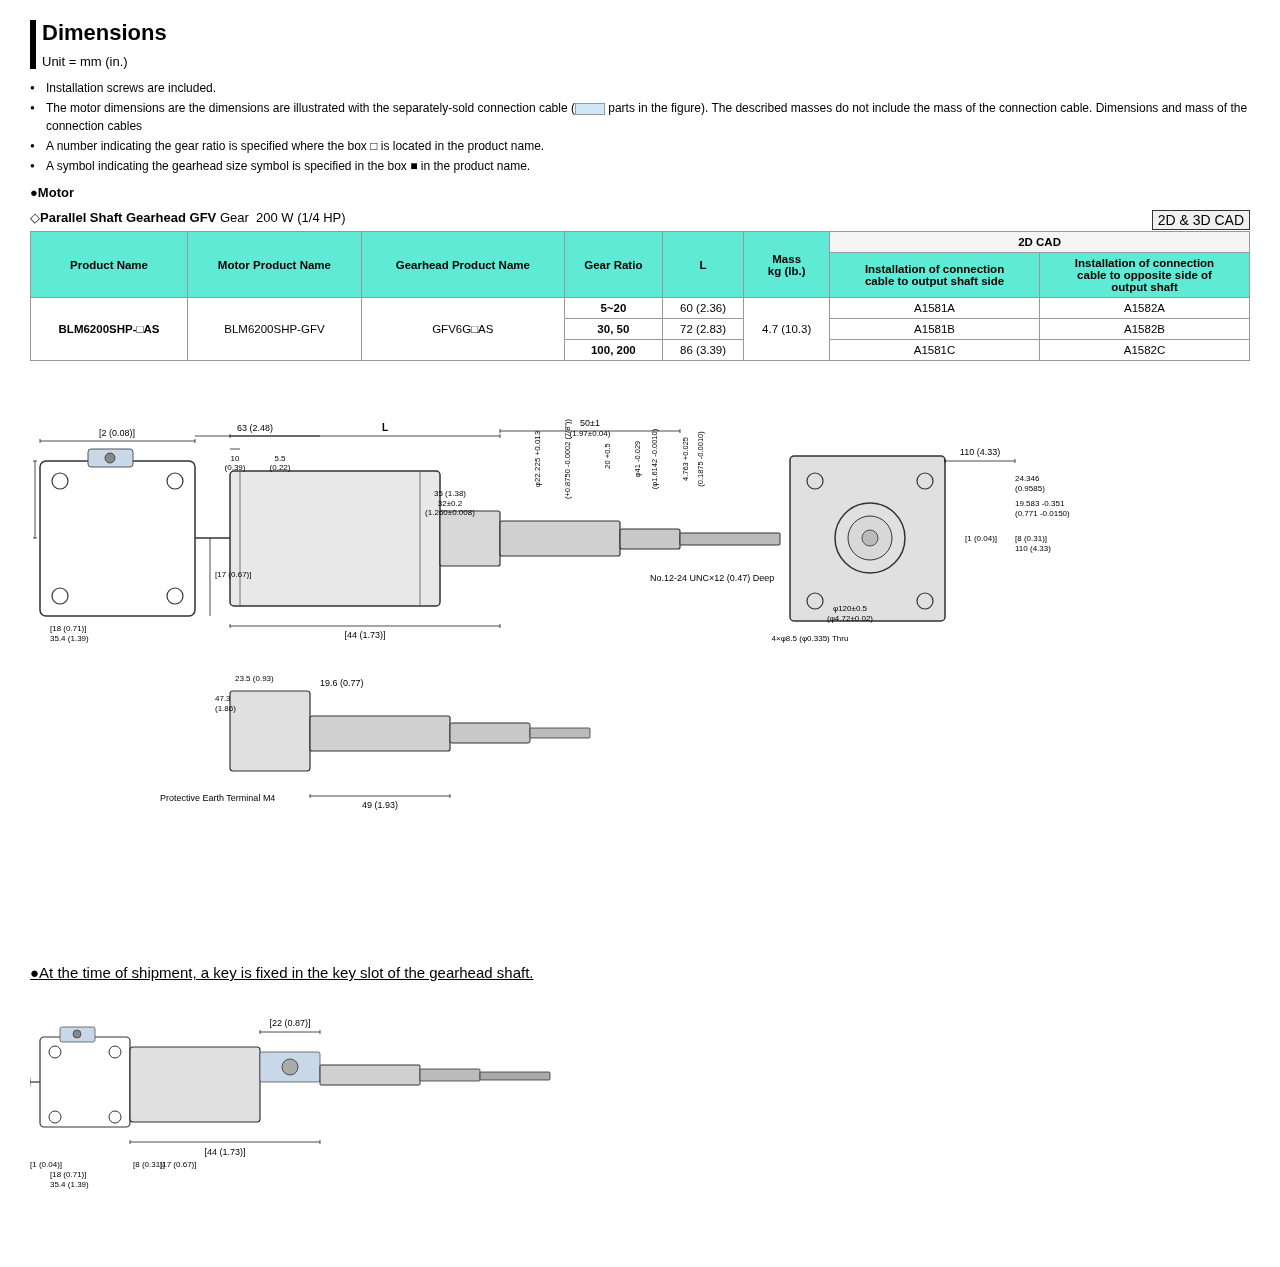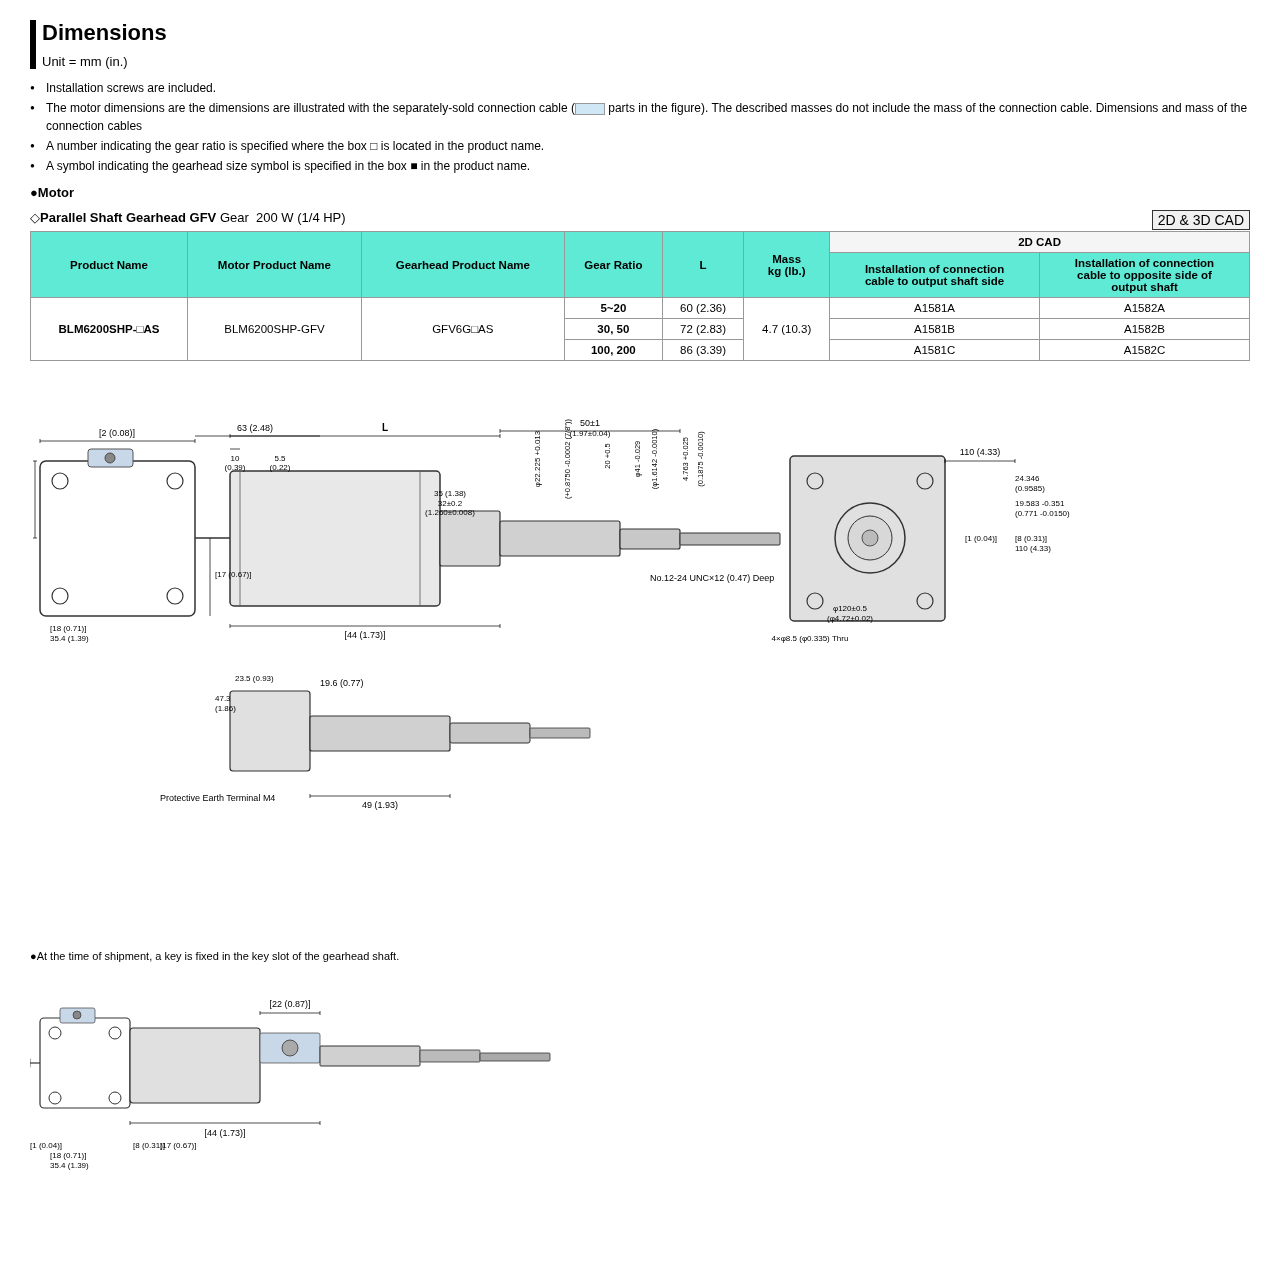--- a/index.html
+++ b/index.html
@@ -108,23 +108,24 @@
       font-size: 9px;
     }
     
     .svg-wrapper {
       width: 100%;
     }
     svg {
       font-family: Arial, sans-serif;
     }
     .note-text {
-      font-size: 11px;
-      margin-top: 6px;
+      font-size: 15px;
+      margin-top: 20px;
       margin-bottom: 4px;
+      text-decoration: underline;
     }
   </style>
 </head>
 <body>
 
 <div class="section-title">
   <h1>Dimensions</h1>
   <span>Unit = mm (in.)</span>
 </div>
 

